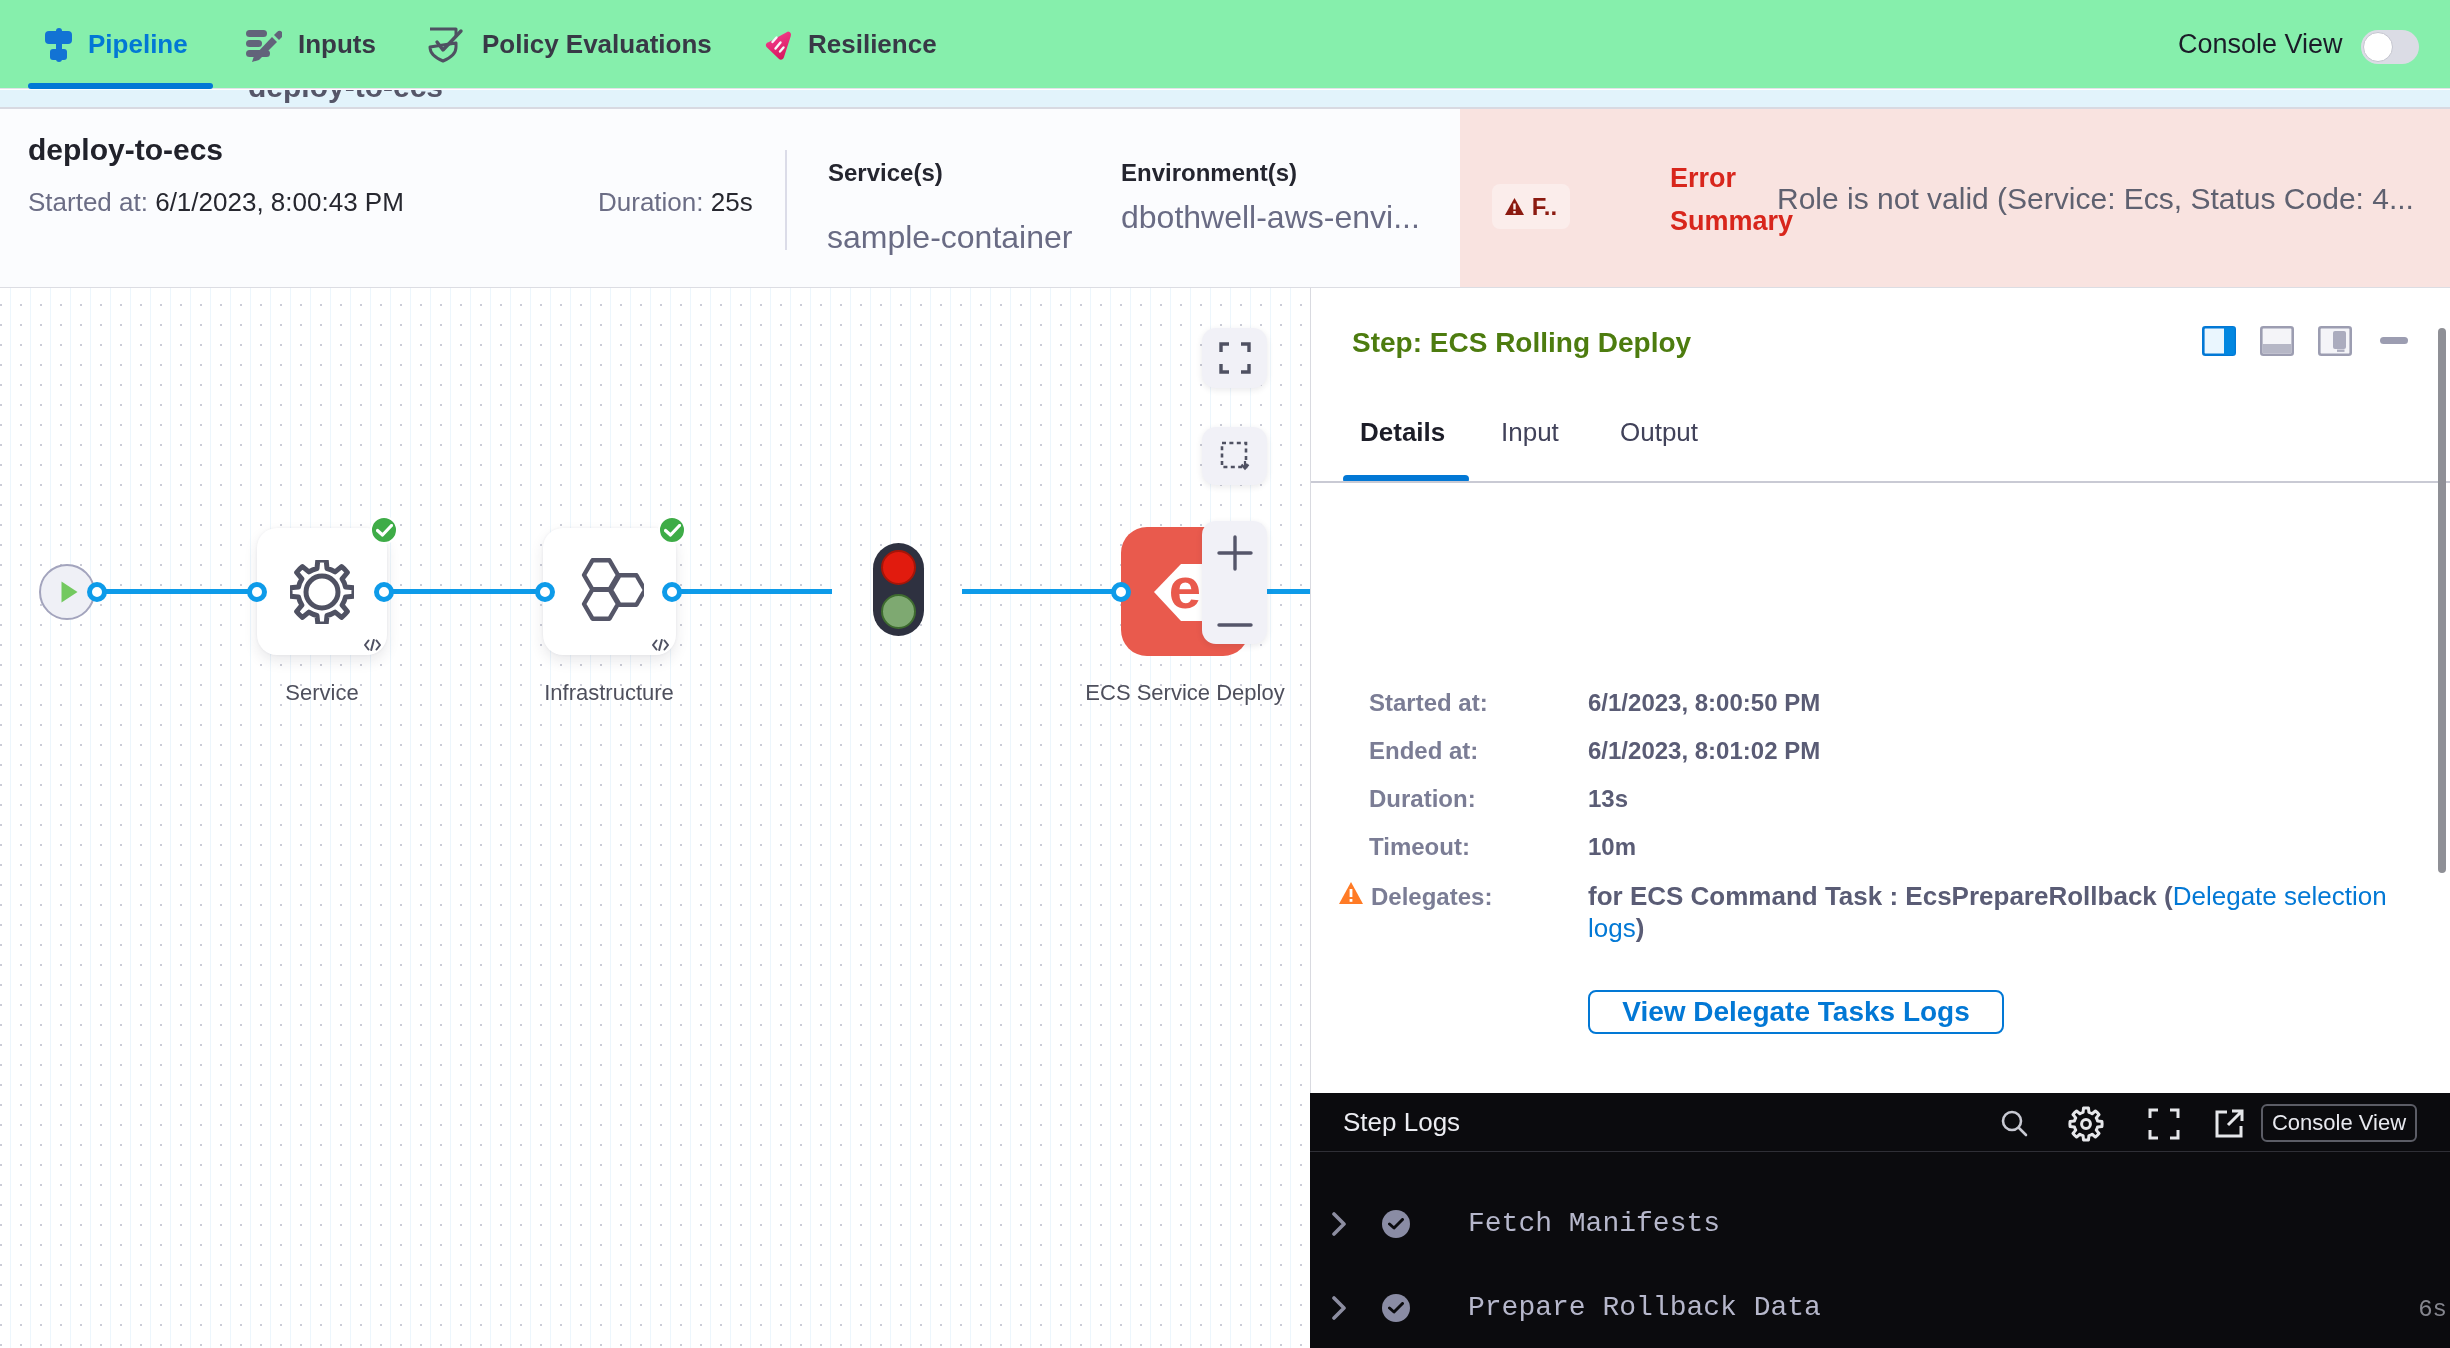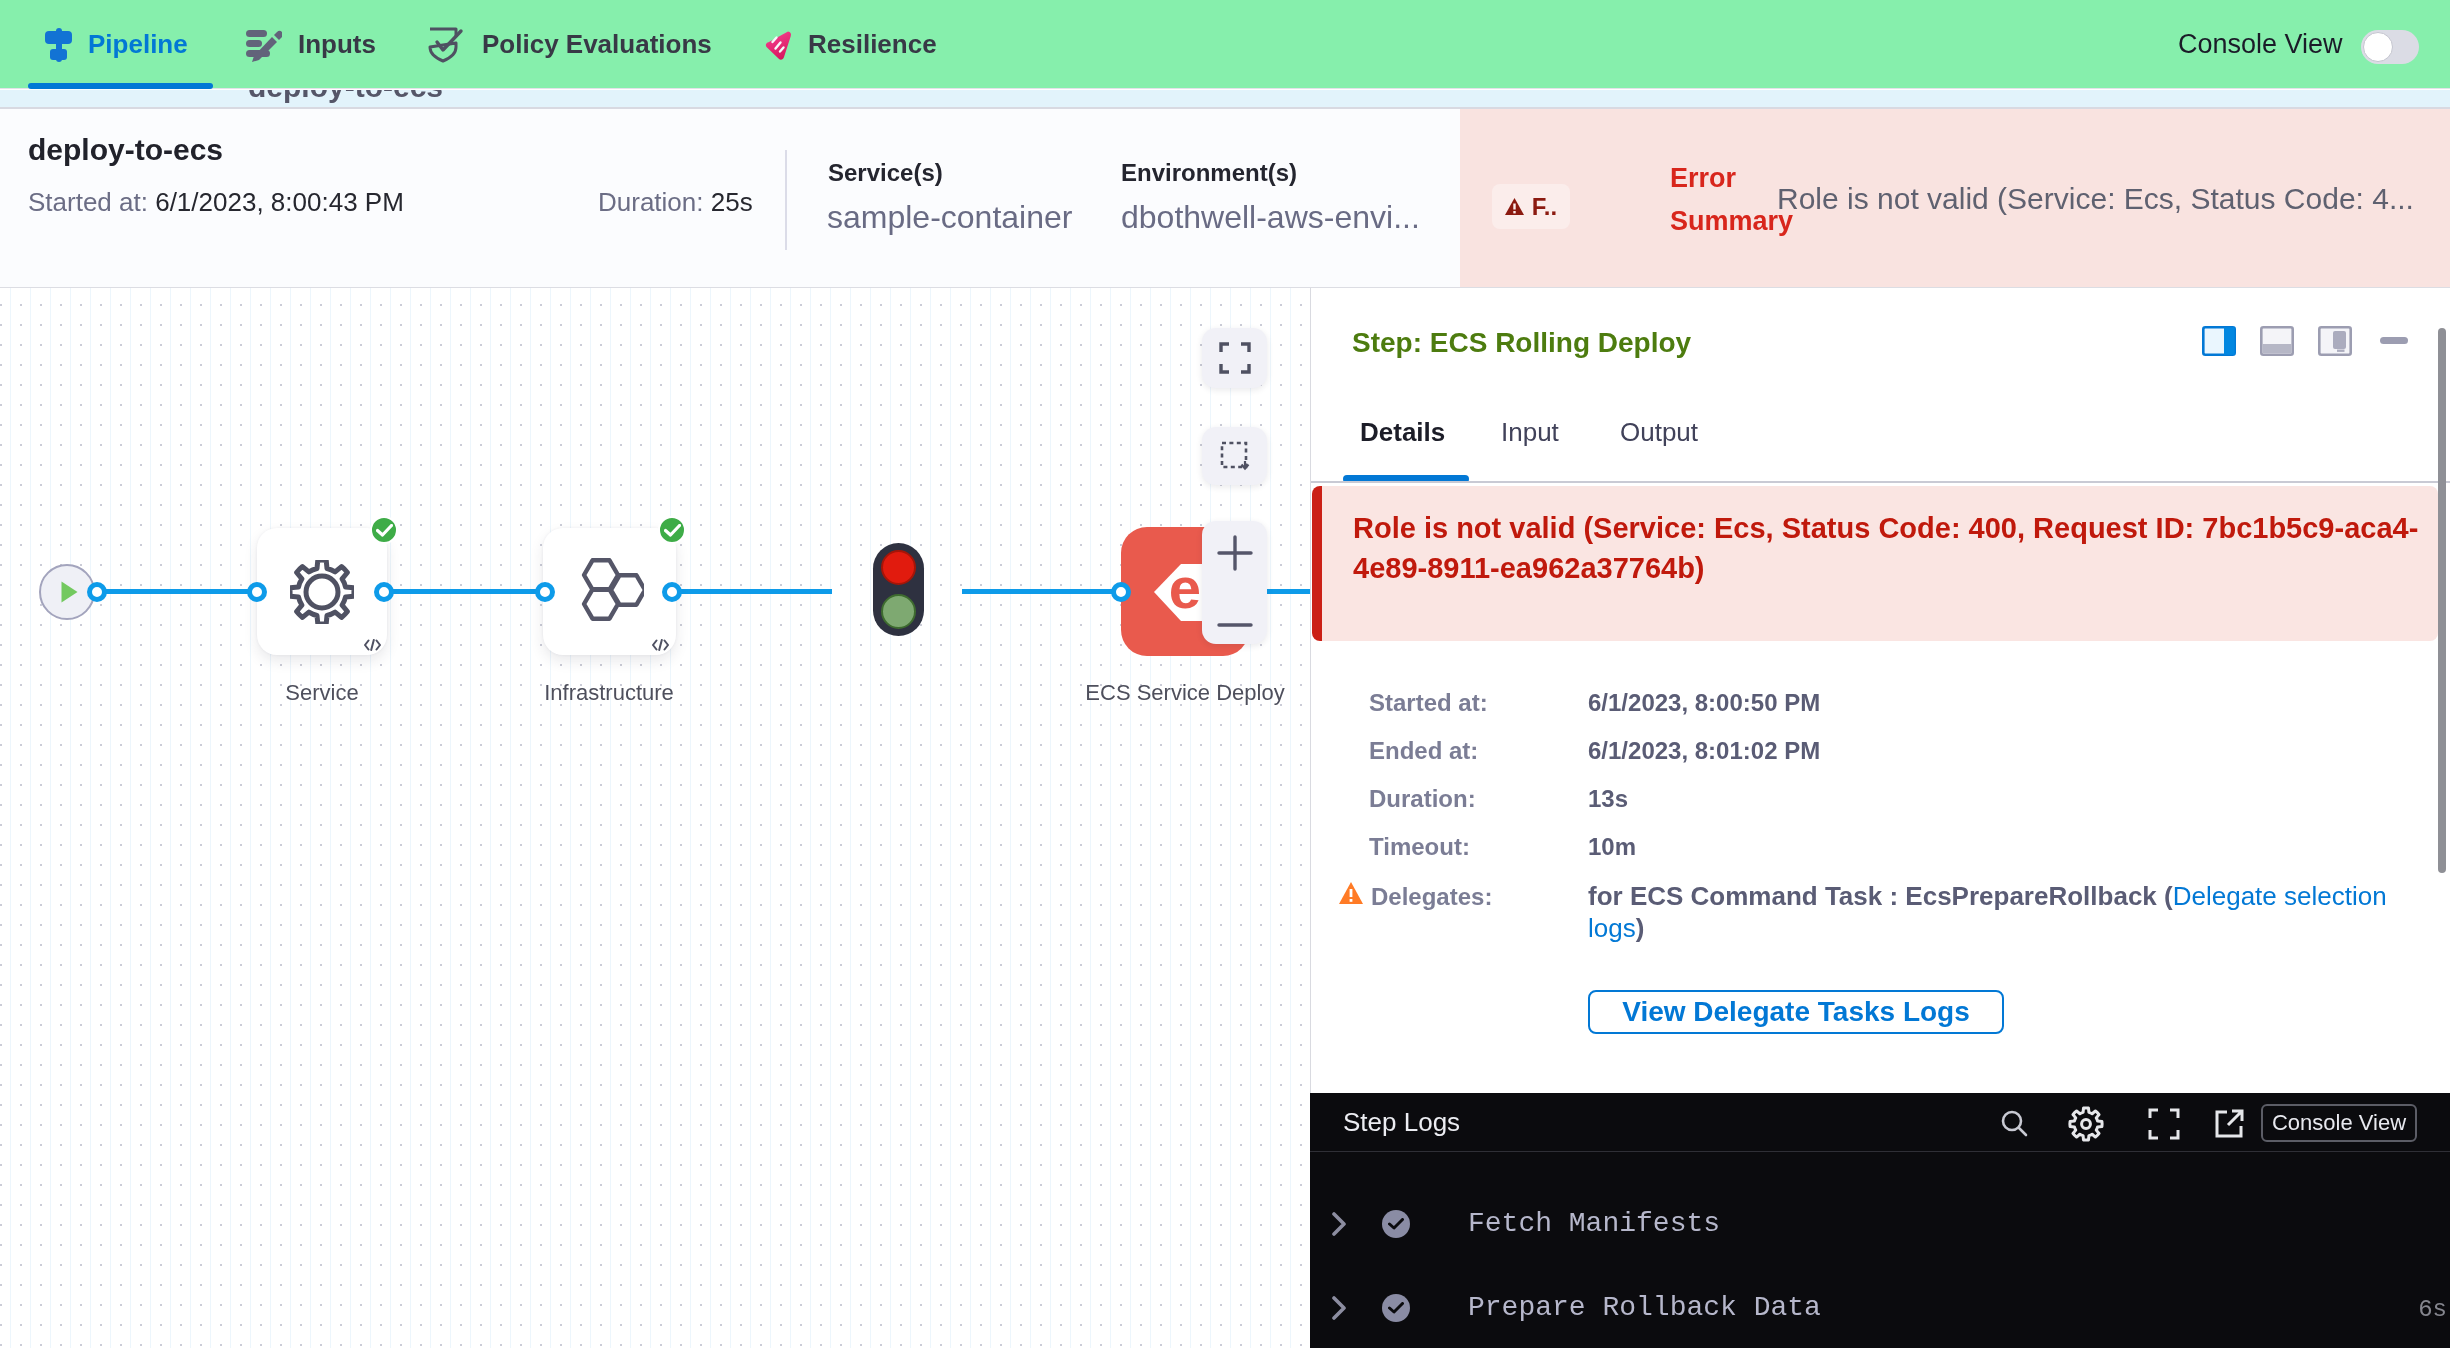--- a/index.html
+++ b/index.html
@@ -130,21 +130,21 @@
   <div id="strip">
       <div id="striptxt">deploy-to-ecs</div>
     </div>
 
   <div id="hdr">
     <div class="title">deploy-to-ecs</div>
     <div class="meta" style="left:28px;">Started at: <b>6/1/2023, 8:00:43 PM</b></div>
     <div class="meta" style="left:598px;">Duration: <b>25s</b></div>
     <div id="hdrdiv"></div>
     <div class="collabel" style="left:828px;">Service(s)</div>
-    <div class="colval" style="left:827px;">sample-container</div>
+    <div class="colval" style="left:827px;margin-top:20px;">sample-container</div>
     <div class="collabel" style="left:1121px;">Environment(s)</div>
     <div class="colval" style="left:1121px;">dbothwell-aws-envi...</div>
     <div id="pinkhdr"></div>
     <div id="failchip">
       <svg width="19" height="17" viewBox="0 0 19 17">
           <path d="M9.5 0 L19 17 H0 Z" fill="#8B1A10"></path>
           <rect x="8.3" y="5.5" width="2.4" height="6" fill="#FBEDEB"></rect>
           <rect x="8.3" y="13" width="2.4" height="2.4" fill="#FBEDEB"></rect>
         </svg>
       <span>F..</span>
@@ -271,23 +271,20 @@
         <rect x="19" y="23.5" width="7.5" height="2.4" fill="#ABACBE"></rect>
       </svg>
     <div class="abs" style="left:1069px; top:49px; width:28px; height:7px; border-radius:4px; background:#9C9DB1;"></div>
 
     <div class="tab" style="left:49px; font-weight:700; color:#1C1D28;">Details</div>
     <div class="tab" style="left:190px;">Input</div>
     <div class="tab" style="left:309px;">Output</div>
     <div id="tabunder"></div>
     <div id="tabline"></div>
 
-    <div id="errbox">
-      <div>Role is not valid (Service: Ecs, Status Code: 400, Request ID: 7bc1b5c9-aca4-4e89-8911-ea962a37764b)</div>
-    </div>
 
     <div class="rowlab" style="top:401px;">Started at:</div>
       <div class="rowval" style="top:401px;">6/1/2023, 8:00:50 PM</div>
     <div class="rowlab" style="top:449px;">Ended at:</div>
       <div class="rowval" style="top:449px;">6/1/2023, 8:01:02 PM</div>
     <div class="rowlab" style="top:497px;">Duration:</div>
       <div class="rowval" style="top:497px;">13s</div>
     <div class="rowlab" style="top:545px;">Timeout:</div>
       <div class="rowval" style="top:545px;">10m</div>
     <svg class="abs" style="left:28px; top:594px;" width="24" height="22" viewBox="0 0 24 22">

